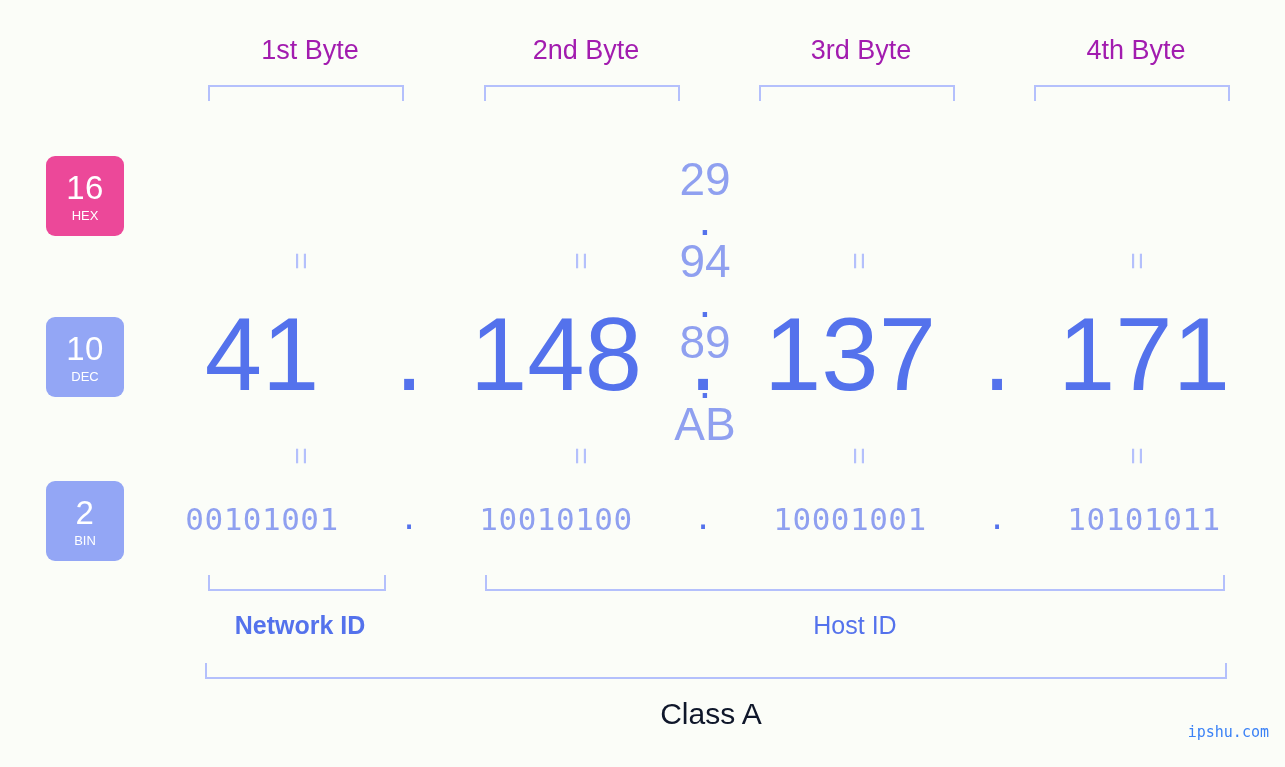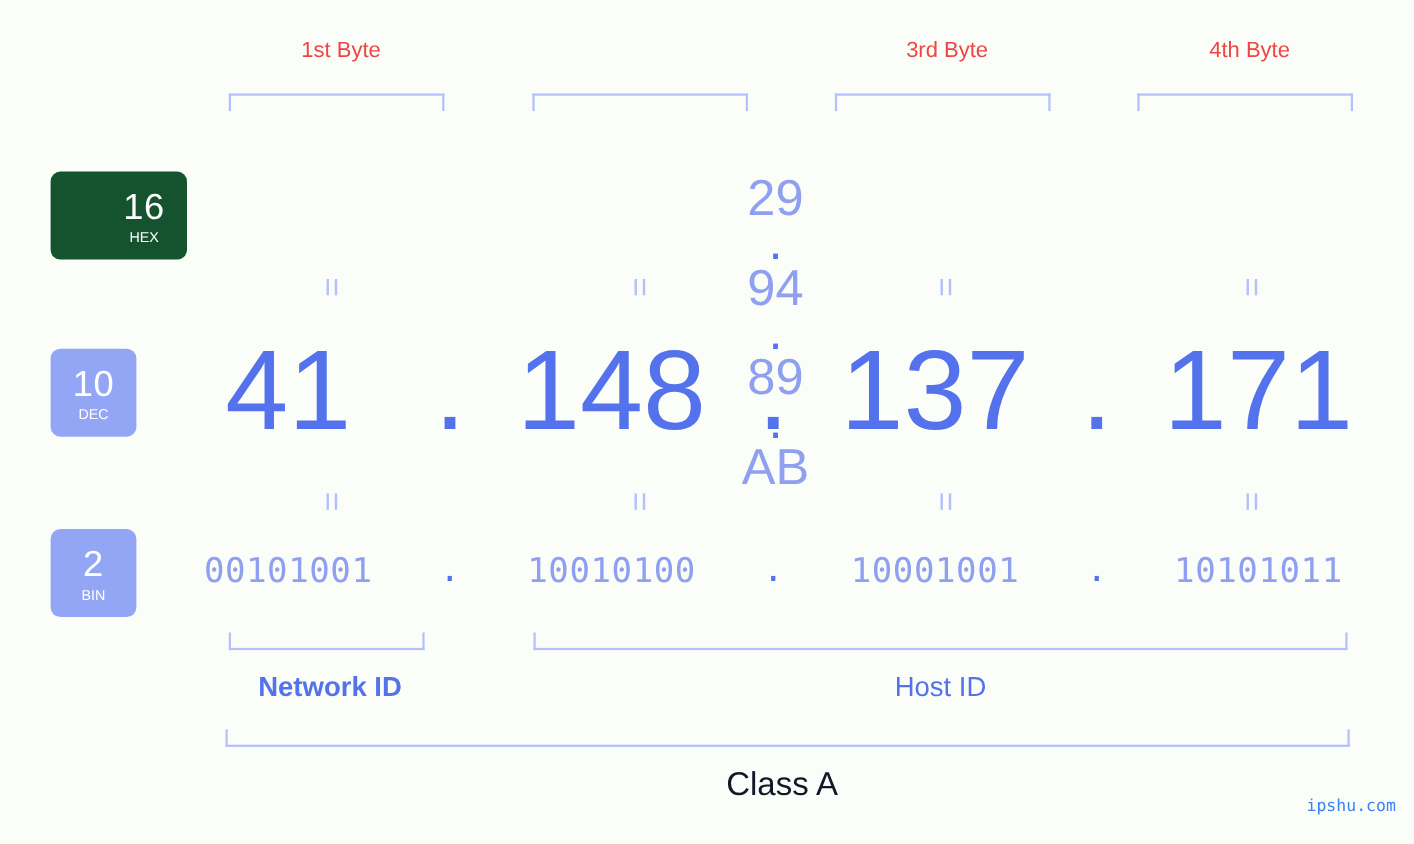--- a/index.html
+++ b/index.html
@@ -8,22 +8,22 @@
     background:#fbfdf8;
     font-family:"Liberation Sans", sans-serif;
     overflow:hidden;
     position:relative;
   }
   .stage{position:absolute;left:0;top:0;width:1285px;height:767px;}
 
   
   .byte-label{
     position:absolute;
-    font-size:20px;
-    color:#ef4444;
+    font-size:27px;
+    color:#a21caf;
     text-align:center;
     white-space:nowrap;
     top:35px;
   }
   
   .bracket-down{
     position:absolute;
     border:2px solid #b4c0fc;
     border-bottom:none;
     height:16px;
@@ -46,21 +46,21 @@
     border-radius:9px;
     color:#ffffff;
     display:flex;
     flex-direction:column;
     align-items:center;
     justify-content:center;
     line-height:1;
   }
   .badge .num{font-size:33px;letter-spacing:.5px;}
   .badge .nm{font-size:13px;margin-top:5px;}
-  .badge-hex{top:156px;background:#14532d;padding-left:46px;}
+  .badge-hex{top:156px;background:#ec4899;}
   .badge-dec{top:317px;background:#93a6f5;}
   .badge-bin{top:481px;background:#93a6f5;}
 
   
   .row{position:absolute;left:150px;width:1110px;display:flex;align-items:center;}
   .cell{text-align:center;white-space:nowrap;}
   .dot{text-align:center;white-space:nowrap;}
 
   .row-hex{top:152px;height:72px;font-size:46px;color:#8fa0f0;flex-direction:column;}
   .row-hex .cell{width:224px;}
@@ -108,20 +108,21 @@
     color:#3b82f6;
     white-space:nowrap;
   }
 </style>
 </head>
 <body>
 
 <div class="stage">
 
   <div class="byte-label" style="left:195px;width:230px;">1st Byte</div>
+  <div class="byte-label" style="left:471px;width:230px;">2nd Byte</div>
   <div class="byte-label" style="left:746px;width:230px;">3rd Byte</div>
   <div class="byte-label" style="left:1021px;width:230px;">4th Byte</div>
 
   <div class="bracket-down" style="left:208px;top:85px;width:196px;"></div>
   <div class="bracket-down" style="left:484px;top:85px;width:196px;"></div>
   <div class="bracket-down" style="left:759px;top:85px;width:196px;"></div>
   <div class="bracket-down" style="left:1034px;top:85px;width:196px;"></div>
 
   <div class="badge badge-hex">
     <span class="num">16</span>

